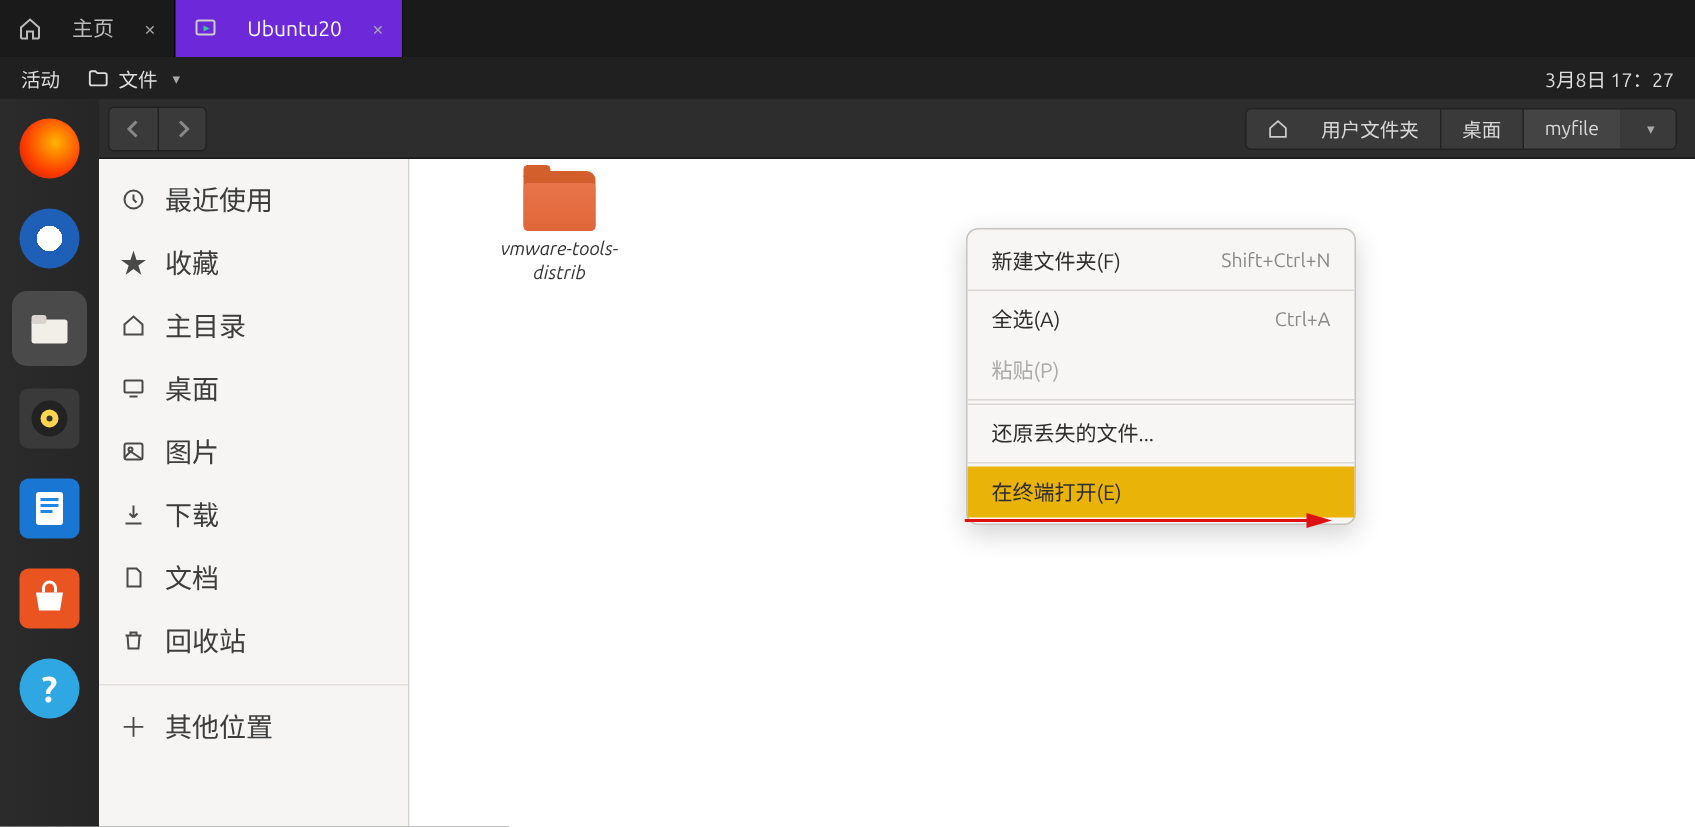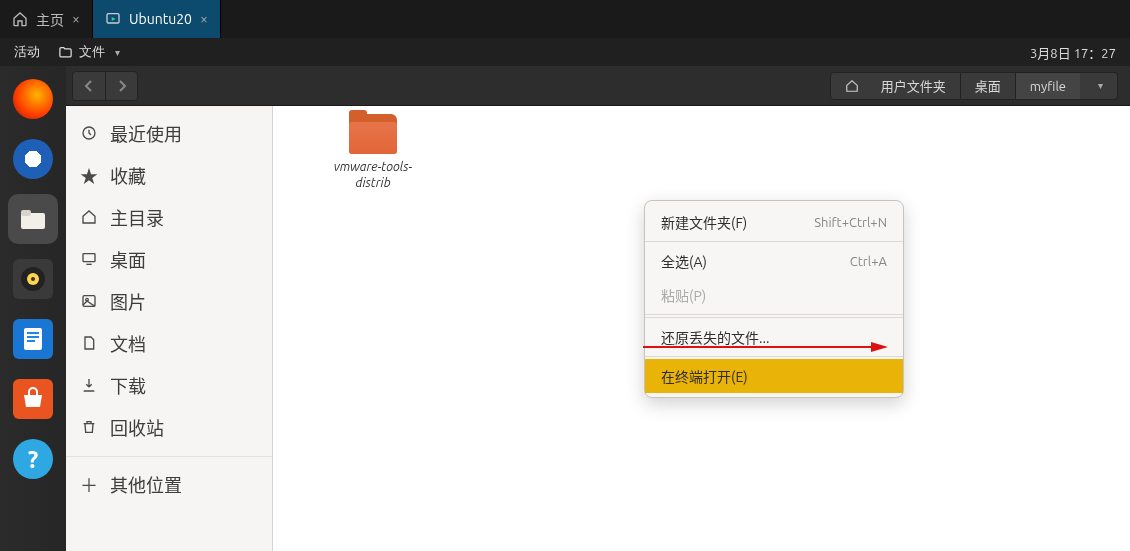--- a/index.html
+++ b/index.html
@@ -16,38 +16,38 @@
     .host-tabs {
       height: 38px;
       background: #1a1a1a;
       display: flex;
       align-items: stretch;
     }
     .host-tab {
       display: flex;
       align-items: center;
       padding: 0 12px;
-      gap: 8px;
+      gap: 20px;
       border-right: 1px solid #000;
       color: #bbb;
     }
-    .host-tab.active { background: #0c4a6e; color: #fff; justify-content: space-between; }
+    .host-tab.active { background: #6d28d9; color: #fff; justify-content: space-between; }
     .host-tab .closebtn { font-size: 14px; color: #aaa; cursor: pointer; }
     .host-tab svg { width: 16px; height: 16px; }
     .gnome-topbar {
       height: 28px;
       background: #202020;
       display: flex;
       align-items: center;
       justify-content: space-between;
       padding: 0 14px;
       color: #ddd;
       font-size: 13px;
     }
-    .gnome-topbar .left { display: flex; align-items: center; gap: 18px; font-family: Liberation Serif, serif; }
+    .gnome-topbar .left { display: flex; align-items: center; gap: 18px; }
     .files-dropdown { display: flex; align-items: center; gap: 6px; }
     .files-dropdown svg { width: 15px; height: 15px; }
     .workspace {
       position: relative;
       height: calc(551px - 38px - 28px);
       display: flex;
     }
     .dock {
       width: 66px;
       background: linear-gradient(to right, #2b2b2b, #262626);
@@ -207,21 +207,20 @@
       left: 371px;
       top: 46px;
       width: 260px;
       background: #f7f6f5;
       border: 1px solid #c7c3bf;
       border-radius: 8px;
       box-shadow: 0 6px 18px rgba(0,0,0,0.18);
       padding: 4px 0;
       font-size: 14px;
       color: #2e2e2e;
-      margin-top: 48px;
     }
     .cm-item {
       display: flex;
       justify-content: space-between;
       align-items: center;
       padding: 7px 16px;
     }
     .cm-item.hovered { background: #eab308; }
     .cm-item.disabled { color: #aaa; }
     .cm-sep { height: 1px; background: #dcd8d4; margin: 2px 0; }
@@ -390,32 +389,32 @@
                 <rect x="3" y="4" width="18" height="16" rx="2"></rect>
                 <circle cx="9" cy="10" r="2"></circle>
                 <path d="M3 18l6-6 12 8"></path>
               </svg>
             </span>
             <span>图片</span>
           </div>
         <div class="side-item">
             <span class="ico">
               <svg width="16" height="16" viewBox="0 0 24 24" fill="none" stroke="#4a4a4a" stroke-width="2">
+                <path d="M12 3v12m0 0l-4-4m4 4l4-4M4 21h16"></path>
+              </svg>
+            </span>
+            <span>下载</span>
+          </div>
+        <div class="side-item">
+            <span class="ico">
+              <svg width="16" height="16" viewBox="0 0 24 24" fill="none" stroke="#4a4a4a" stroke-width="2">
                 <path d="M6 3h9l4 4v14H6z"></path>
               </svg>
             </span>
             <span>文档</span>
-          </div>
-        <div class="side-item">
-            <span class="ico">
-              <svg width="16" height="16" viewBox="0 0 24 24" fill="none" stroke="#4a4a4a" stroke-width="2">
-                <path d="M12 3v12m0 0l-4-4m4 4l4-4M4 21h16"></path>
-              </svg>
-            </span>
-            <span>下载</span>
           </div>
         <div class="side-item">
             <span class="ico">
               <svg width="16" height="16" viewBox="0 0 24 24" fill="none" stroke="#4a4a4a" stroke-width="2">
                 <path d="M4 7h16M9 7V4h6v3M6 7l1 13h10l1-13"></path>
               </svg>
             </span>
             <span>回收站</span>
           </div>
         <div class="side-item separated">

